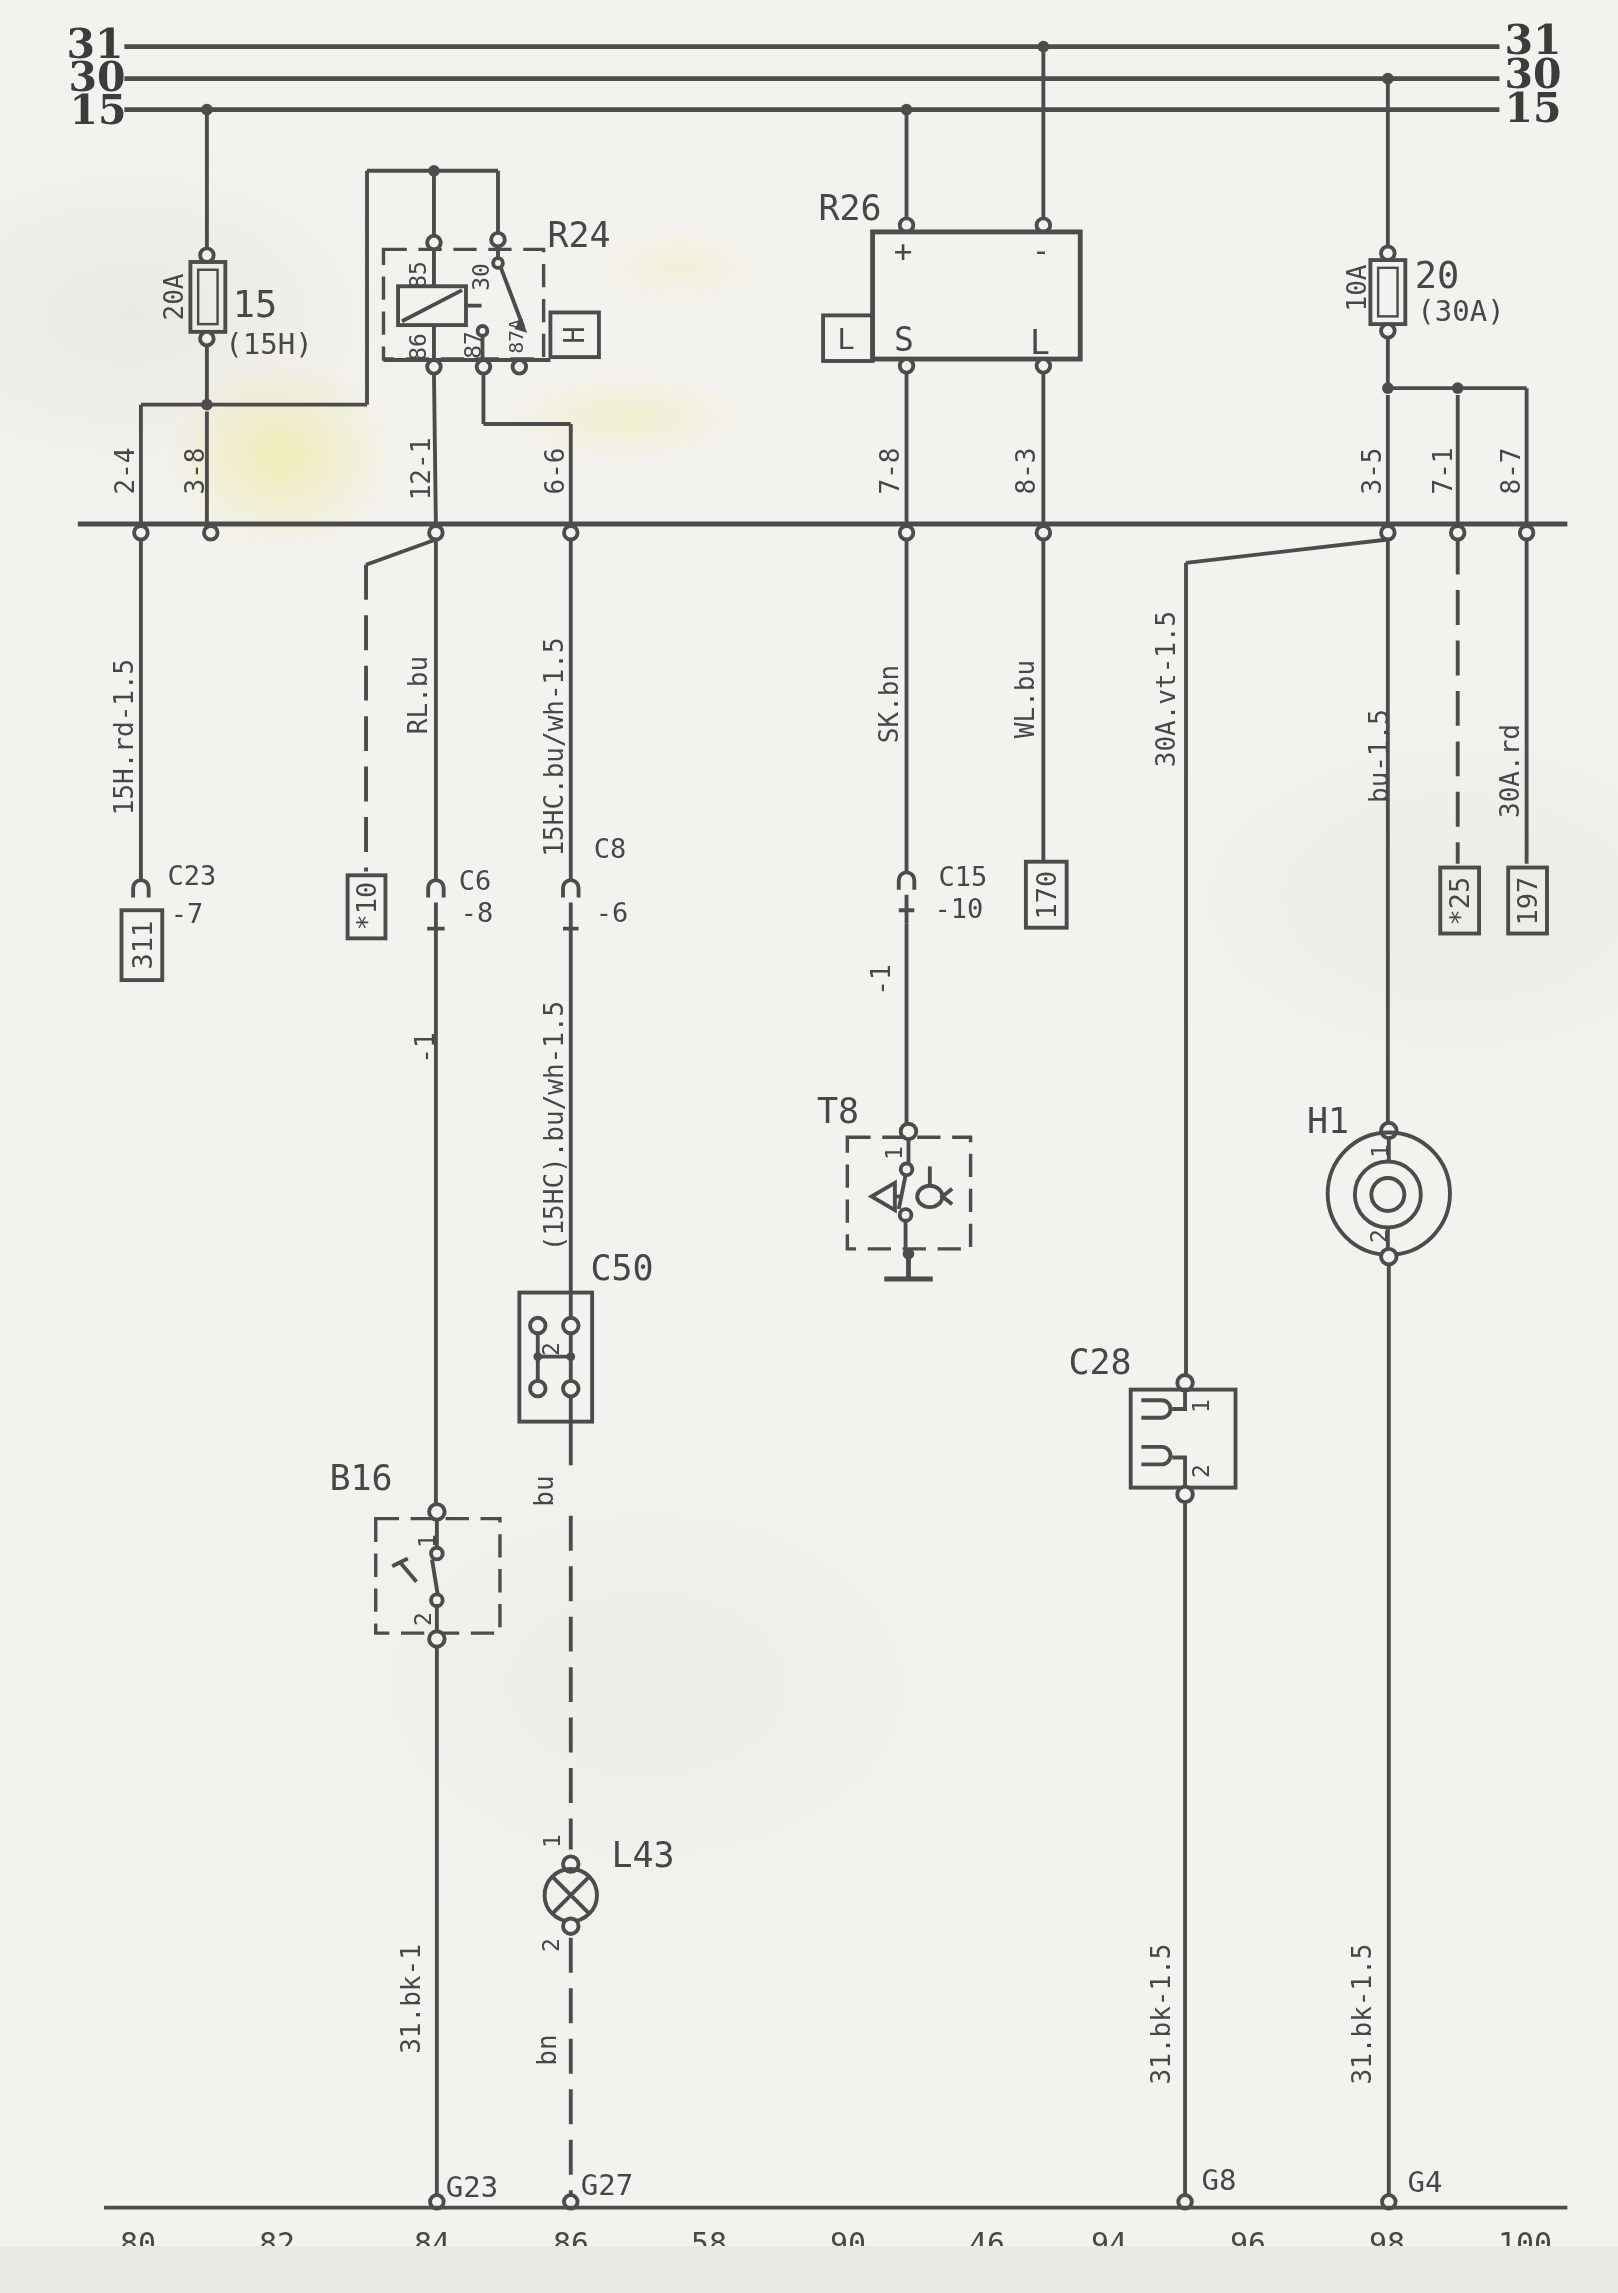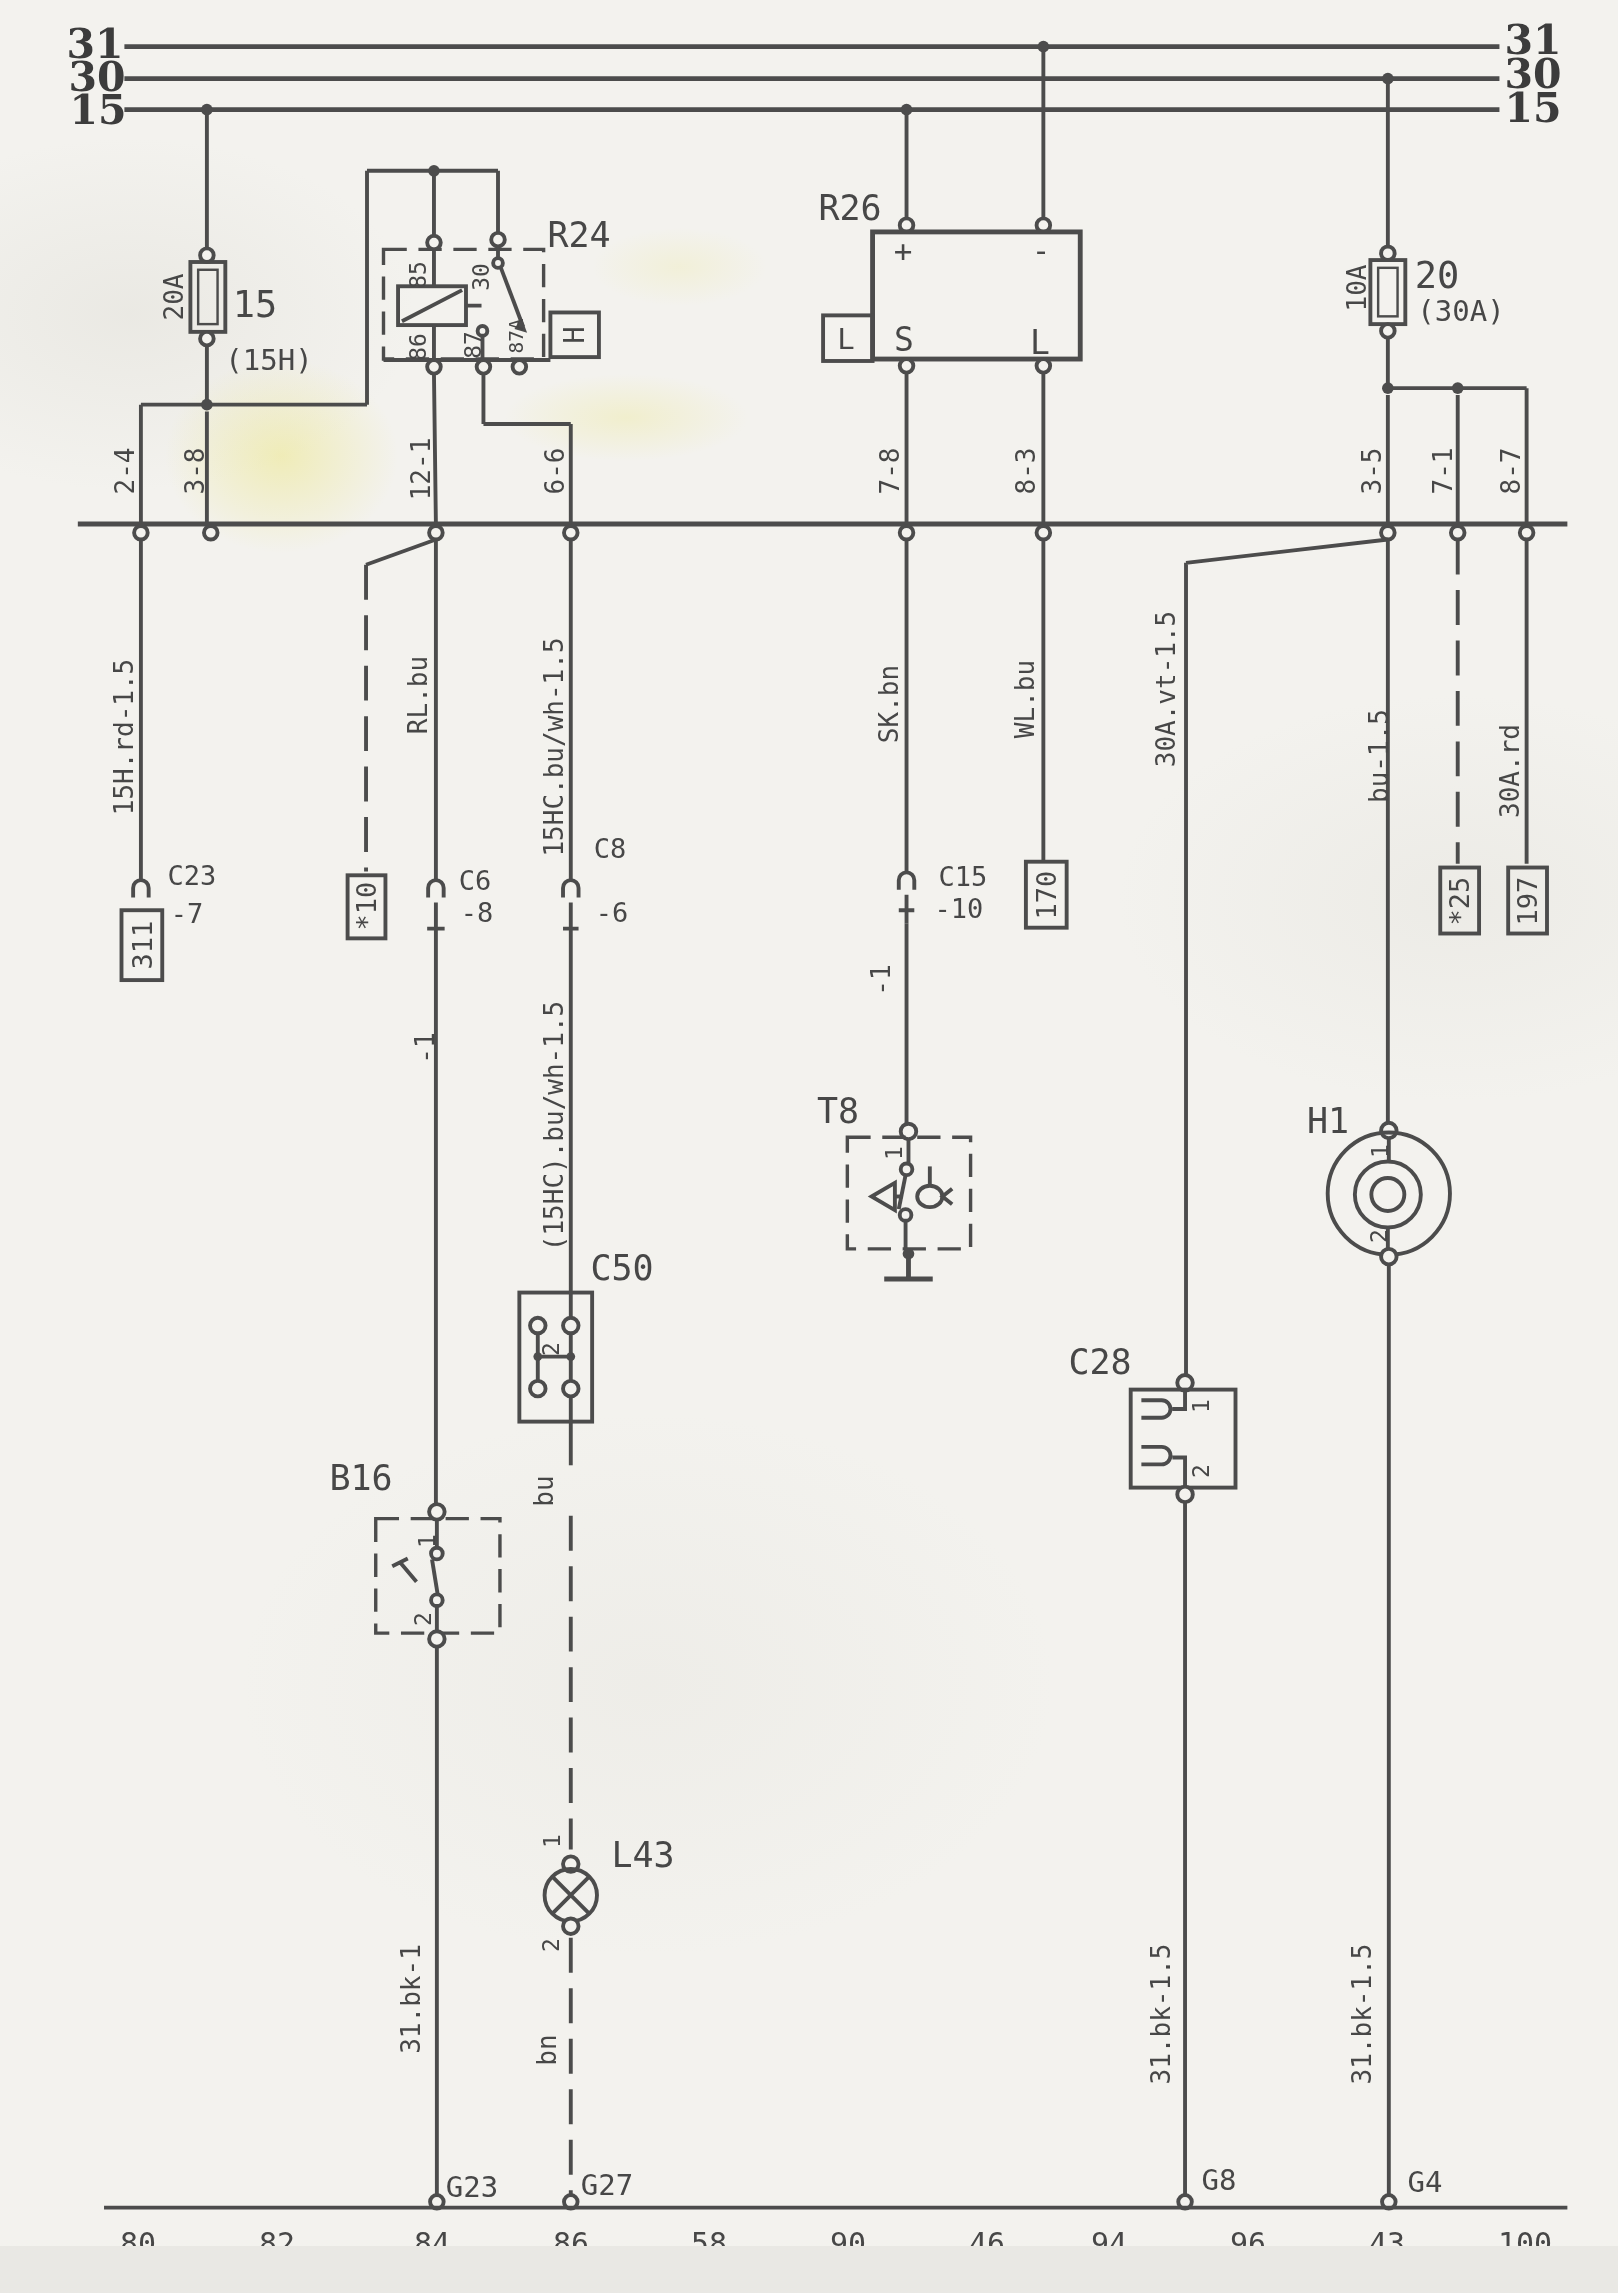--- a/index.html
+++ b/index.html
@@ -234,21 +234,21 @@
   <span class="lb serif s40" style="left:95px;top:44px">31</span>
   <span class="lb serif s40" style="left:97px;top:77px">30</span>
   <span class="lb serif s40" style="left:98px;top:110px">15</span>
 
   <span class="lb serif s40" style="left:1533px;top:40px">31</span>
   <span class="lb serif s40" style="left:1533px;top:74px">30</span>
   <span class="lb serif s40" style="left:1533px;top:108px">15</span>
 
   <span class="lb ccw s27" style="left:174px;top:297px">20A</span>
   <span class="lb s38" style="left:255px;top:304px">15</span>
-  <span class="lb s30" style="left:269px;top:360px">(15H)</span>
+  <span class="lb s30" style="left:269px;top:344px">(15H)</span>
 
   <span class="lb ccw s27" style="left:1357px;top:288px">10A</span>
   <span class="lb s38" style="left:1437px;top:275px">20</span>
   <span class="lb s30" style="left:1461px;top:311px">(30A)</span>
 
   <span class="lb s36" style="left:579px;top:235px">R24</span>
   <span class="lb ccw s24" style="left:418px;top:275px">85</span>
   <span class="lb ccw s24" style="left:481px;top:277px">30</span>
   <span class="lb ccw s24" style="left:418px;top:347px">86</span>
   <span class="lb ccw s24" style="left:473px;top:345px">87</span>
@@ -333,17 +333,17 @@
 
   <span class="lb s31" style="left:138px;top:2244px">80</span>
   <span class="lb s31" style="left:277px;top:2244px">82</span>
   <span class="lb s31" style="left:432px;top:2244px">84</span>
   <span class="lb s31" style="left:571px;top:2244px">86</span>
   <span class="lb s31" style="left:709px;top:2244px">58</span>
   <span class="lb s31" style="left:848px;top:2244px">90</span>
   <span class="lb s31" style="left:987px;top:2244px">46</span>
   <span class="lb s31" style="left:1109px;top:2244px">94</span>
   <span class="lb s31" style="left:1248px;top:2244px">96</span>
-  <span class="lb s31" style="left:1387px;top:2244px">43</span>
+  <span class="lb s31" style="left:1387px;top:2244px">98</span>
   <span class="lb s31" style="left:1525px;top:2244px">100</span>
 
 </div>
 
 
 </body></html>

